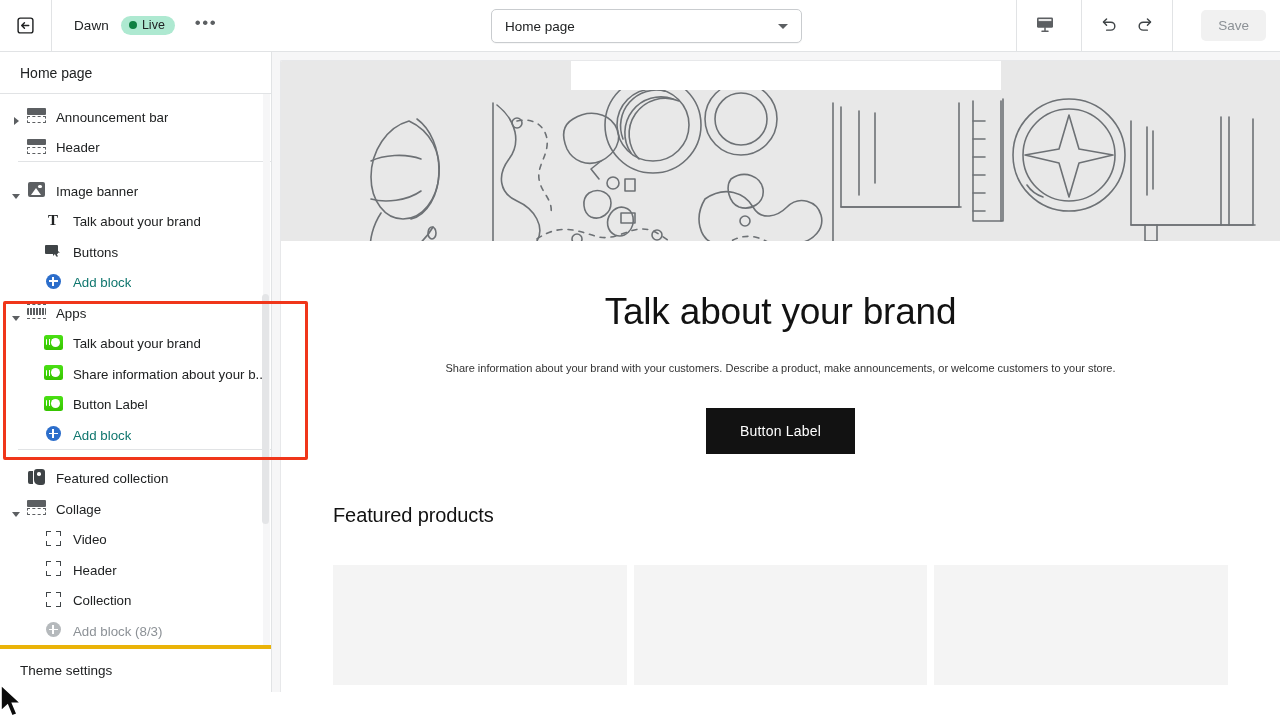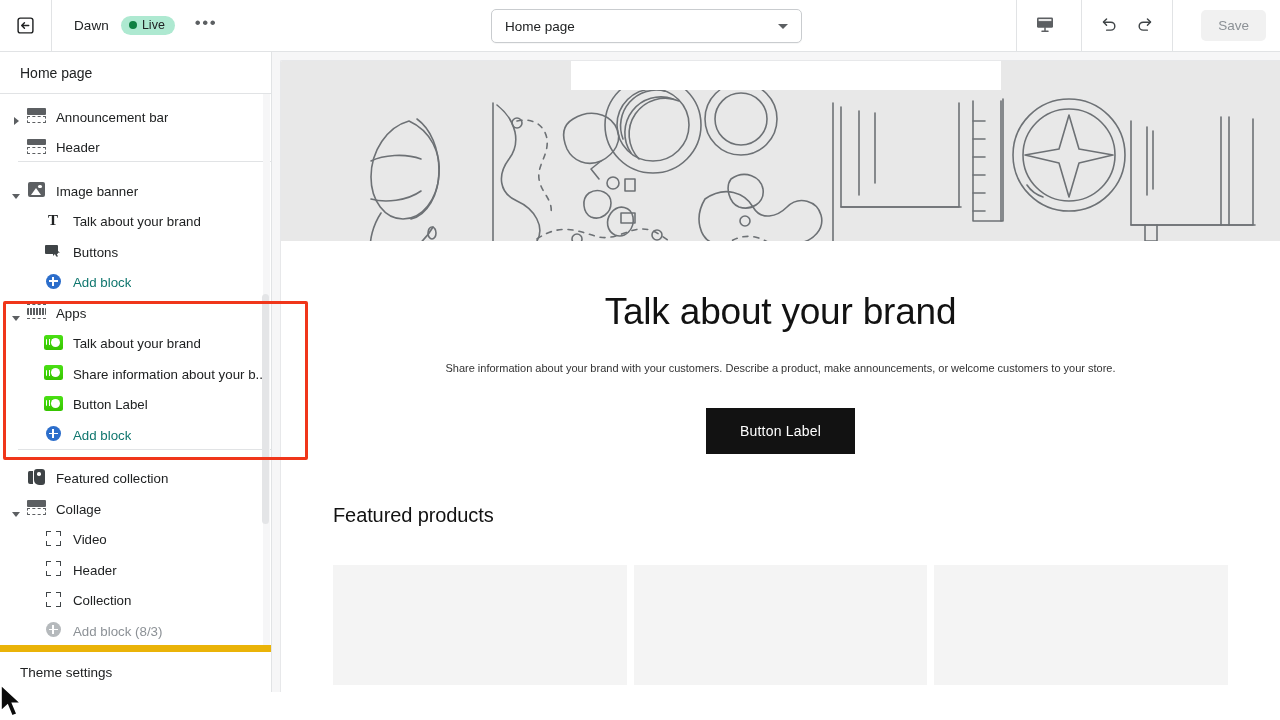--- a/index.html
+++ b/index.html
@@ -177,21 +177,21 @@
   .blk-ico .tr { right:0; top:0; border-left:0; border-bottom:0; }
   .blk-ico .bl { left:0; bottom:0; border-right:0; border-top:0; }
   .blk-ico .br { right:0; bottom:0; border-left:0; border-top:0; }
 
   
   .play-ico { width: 17px; height: 17px; border-radius: 50%; background: #3f4447; position: relative; }
   .play-ico:after { content:""; position:absolute; left:6px; top:4.5px; width:0;height:0;
      border-left:6px solid #fff; border-top:4px solid transparent; border-bottom:4px solid transparent; }
 
   .sb-footer {
-    border-top: 7px solid #eab308;
+    border-top: 4px solid #eab308;
     height: 47px; display: flex; align-items: center;
     padding-left: 20px; font-size: 13.5px; color: #202223;
     background: #fff;
   }
 
   
   .sb-scrollbar {
     position: absolute; right: 1px; top: 0; width: 7px; height: 100%;
     background: #f6f6f7;
   }

